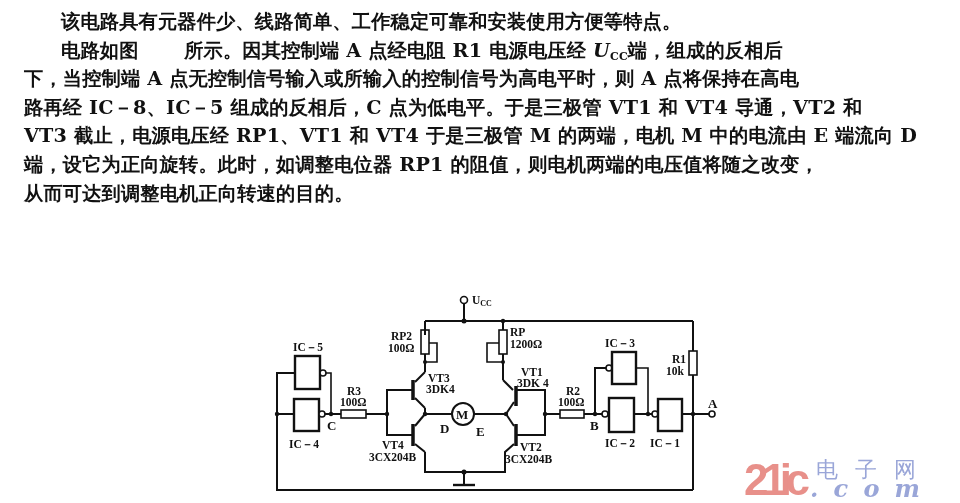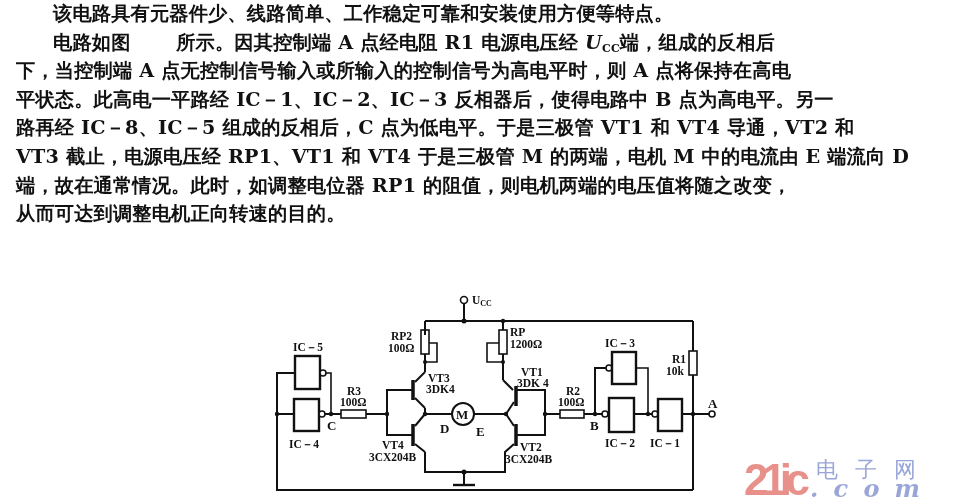--- a/index.html
+++ b/index.html
@@ -1,17 +1,17 @@
 <!DOCTYPE html>
 <html><head>
 <meta charset="utf-8">
 <style>
   html, body { margin: 0; padding: 0; background: #ffffff; }
   body { width: 960px; height: 503px; position: relative; overflow: hidden; font-family: "DejaVu Serif", "Liberation Serif", serif; color: #111; }
-  .para { position: absolute; left: 16px; width: 930px; font-size: 19.2px; line-height: 28.6px; font-weight: bold; letter-spacing: 0.2px; margin: 0; }
+  .para { position: absolute; left: 16px; width: 930px; font-size: 19.2px; line-height: 28.6px; font-weight: bold; letter-spacing: 0.2px; margin: 8px; }
   .line { display: block; white-space: nowrap; height: 28.6px; }
   .indent { padding-left: 37px; }
   sub { font-size: 11px; vertical-align: -3px; }
   .schematic { position: absolute; left: 0; top: 0; width: 960px; height: 503px; }
   .lbl { font-family: "Liberation Serif", "DejaVu Serif", serif; font-size: 11.5px; fill: #111; font-weight: bold; }
   .lbl-big { font-family: "Liberation Serif", "DejaVu Serif", serif; font-size: 13px; fill: #111; font-weight: bold; }
   .wire { stroke: #111; stroke-width: 2; fill: none; }
   .thin { stroke: #111; stroke-width: 1.6; fill: none; }
   .box { stroke: #111; stroke-width: 2.4; fill: #fff; }
   .dot { fill: #111; }
@@ -20,24 +20,23 @@
 </head>
 <body>
 
 <div class="para" style="top:0px;">
   <span class="line indent">该电路具有元器件少、线路简单、工作稳定可靠和安装使用方便等特点。</span>
 </div>
 
 <div class="para" style="top:28.6px;">
   <span class="line indent"><span>电路如图　　 所示。因其控制端 A 点经电阻 R1 电源电压经 </span><i>U</i><sub>CC</sub><span>端，组成的反相后</span></span>
   <span class="line">下，当控制端 A 点无控制信号输入或所输入的控制信号为高电平时，则 A 点将保持在高电</span>
-  <span class="line">平状态。此高电一平路经 IC－1、IC－2、IC－3 反相器后，使得电路中 B 点为高电平。另一</span>
   <span class="line">路再经 IC－8、IC－5 组成的反相后，C 点为低电平。于是三极管 VT1 和 VT4 导通，VT2 和</span>
   <span class="line">VT3 截止，电源电压经 RP1、VT1 和 VT4 于是三极管 M 的两端，电机 M 中的电流由 E 端流向 D</span>
-  <span class="line">端，故在通常情况。此时，如调整电位器 RP1 的阻值，则电机两端的电压值将随之改变，</span>
+  <span class="line">端，设它为正向旋转。此时，如调整电位器 RP1 的阻值，则电机两端的电压值将随之改变，</span>
   <span class="line">从而可达到调整电机正向转速的目的。</span>
 </div>
 
 <svg class="schematic" viewBox="0 0 960 503" xmlns="http://www.w3.org/2000/svg">
 
   <g>
     <circle cx="464" cy="300" r="3.5" fill="#fff" stroke="#111" stroke-width="1.6"></circle>
     <line class="wire" x1="464" y1="304" x2="464" y2="321"></line>
     <circle class="dot" cx="464" cy="321" r="2.5"></circle>
     <text class="lbl" x="472" y="304"><tspan>U</tspan><tspan font-size="8" dy="2">CC</tspan></text>

